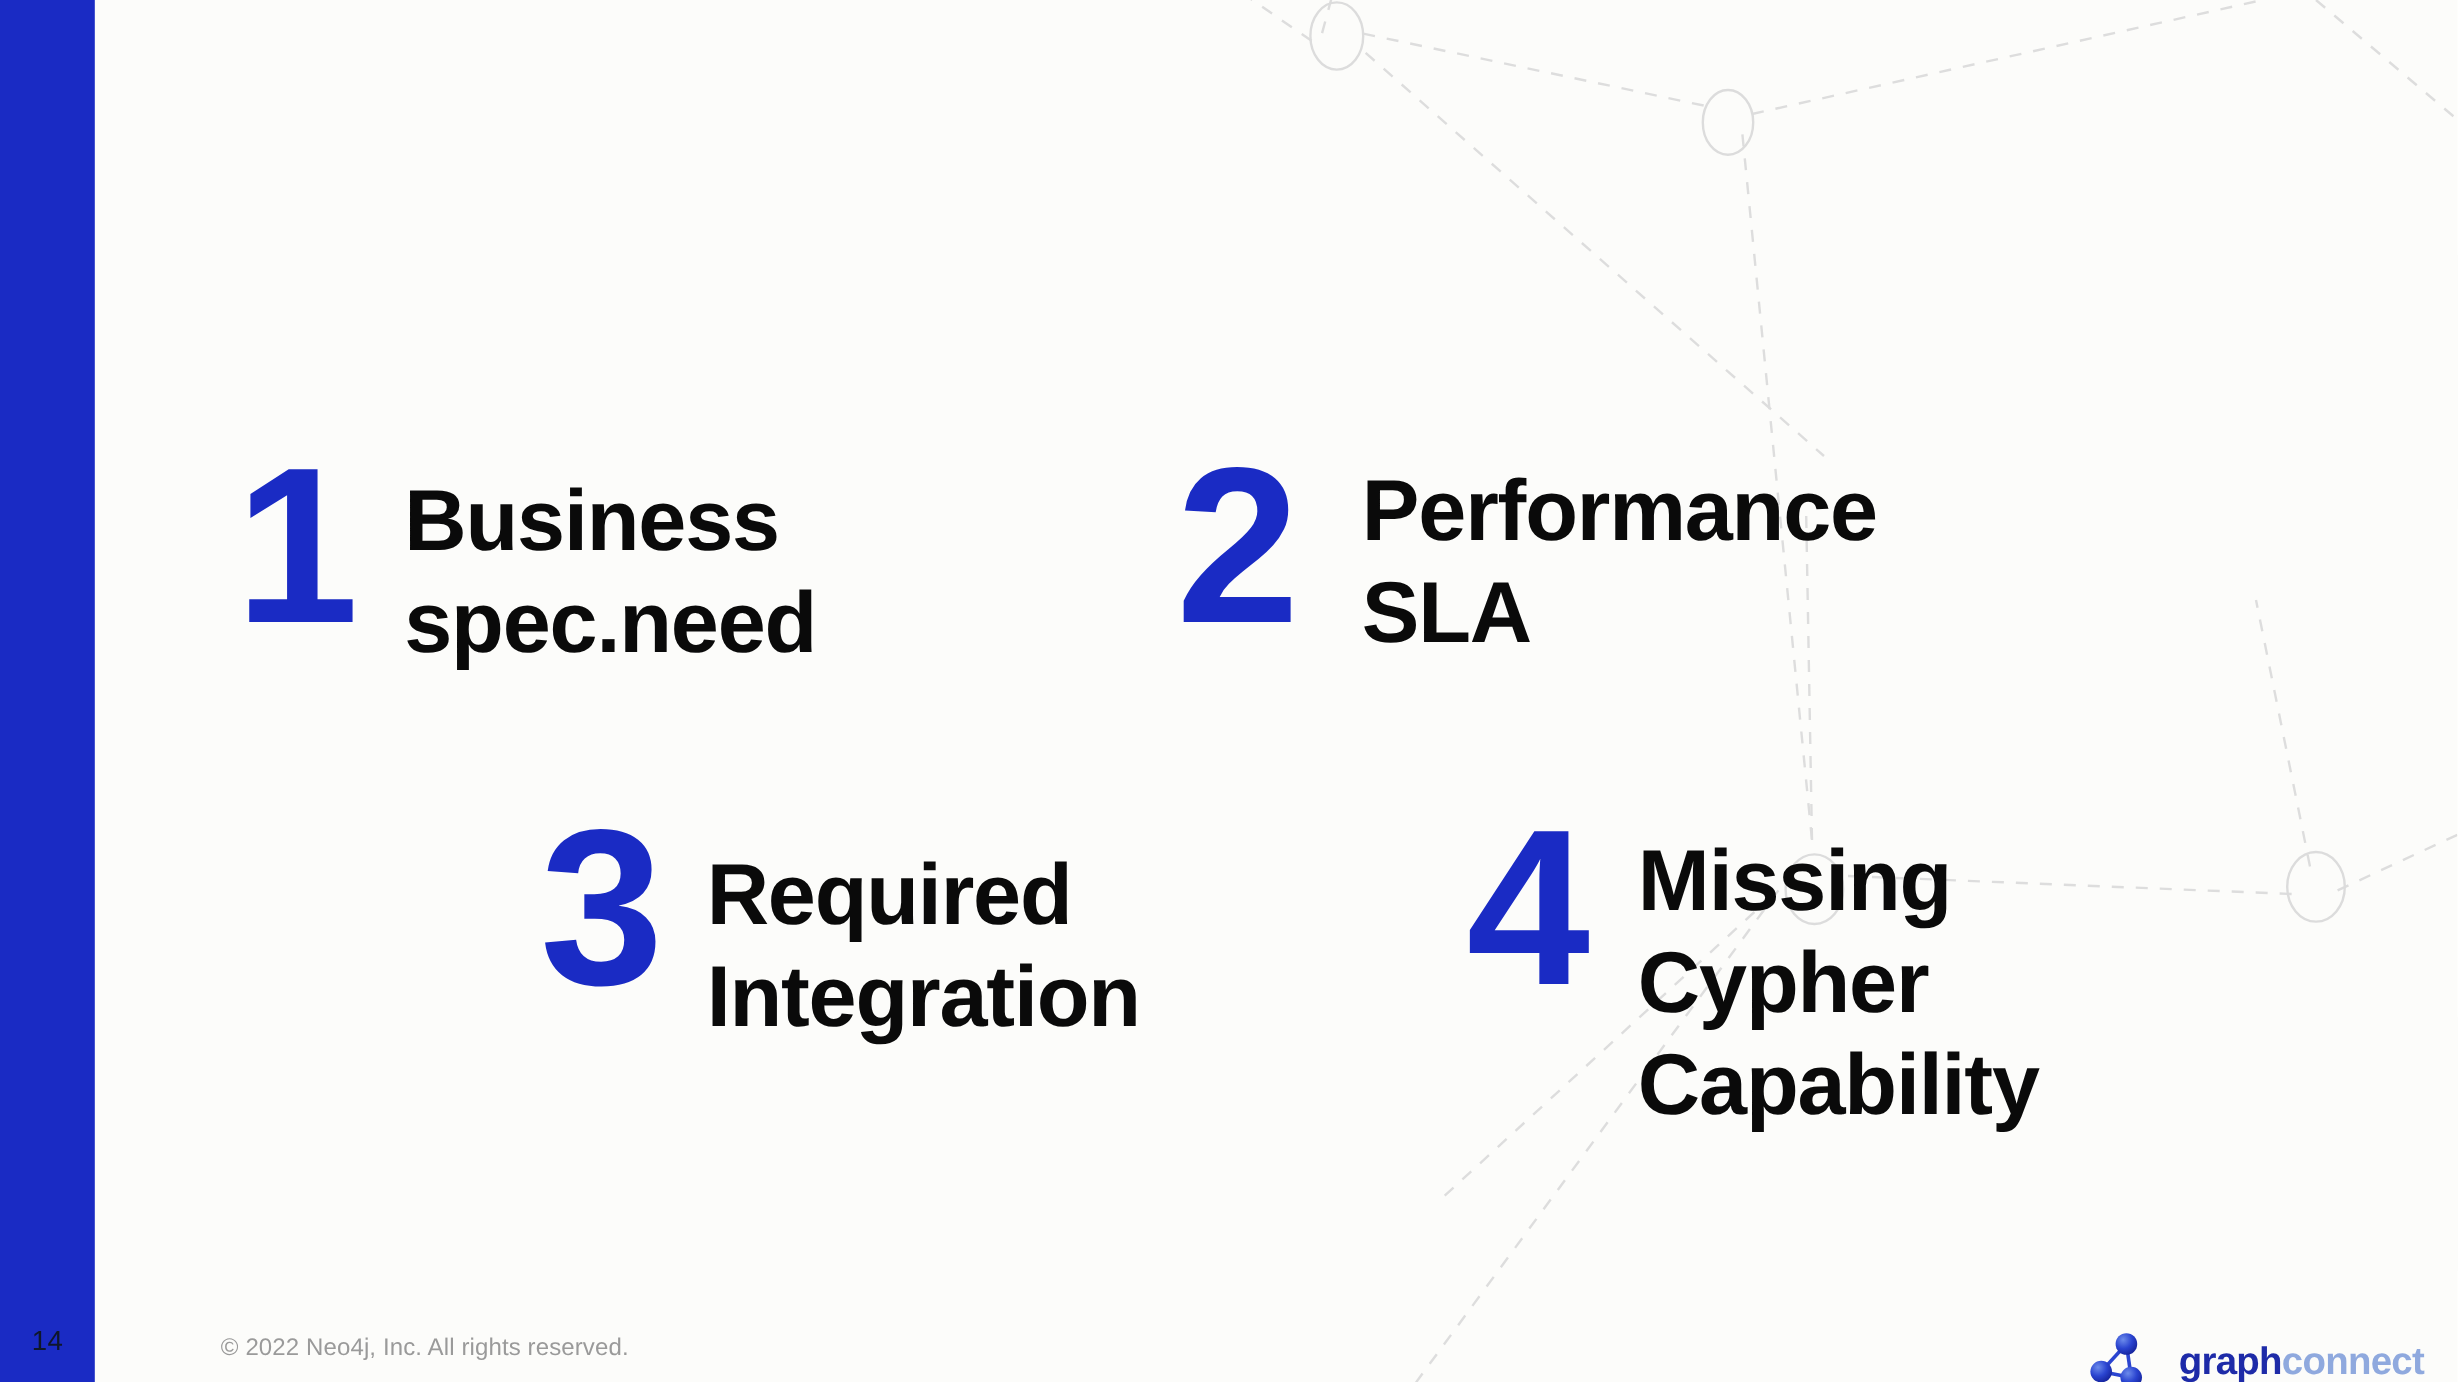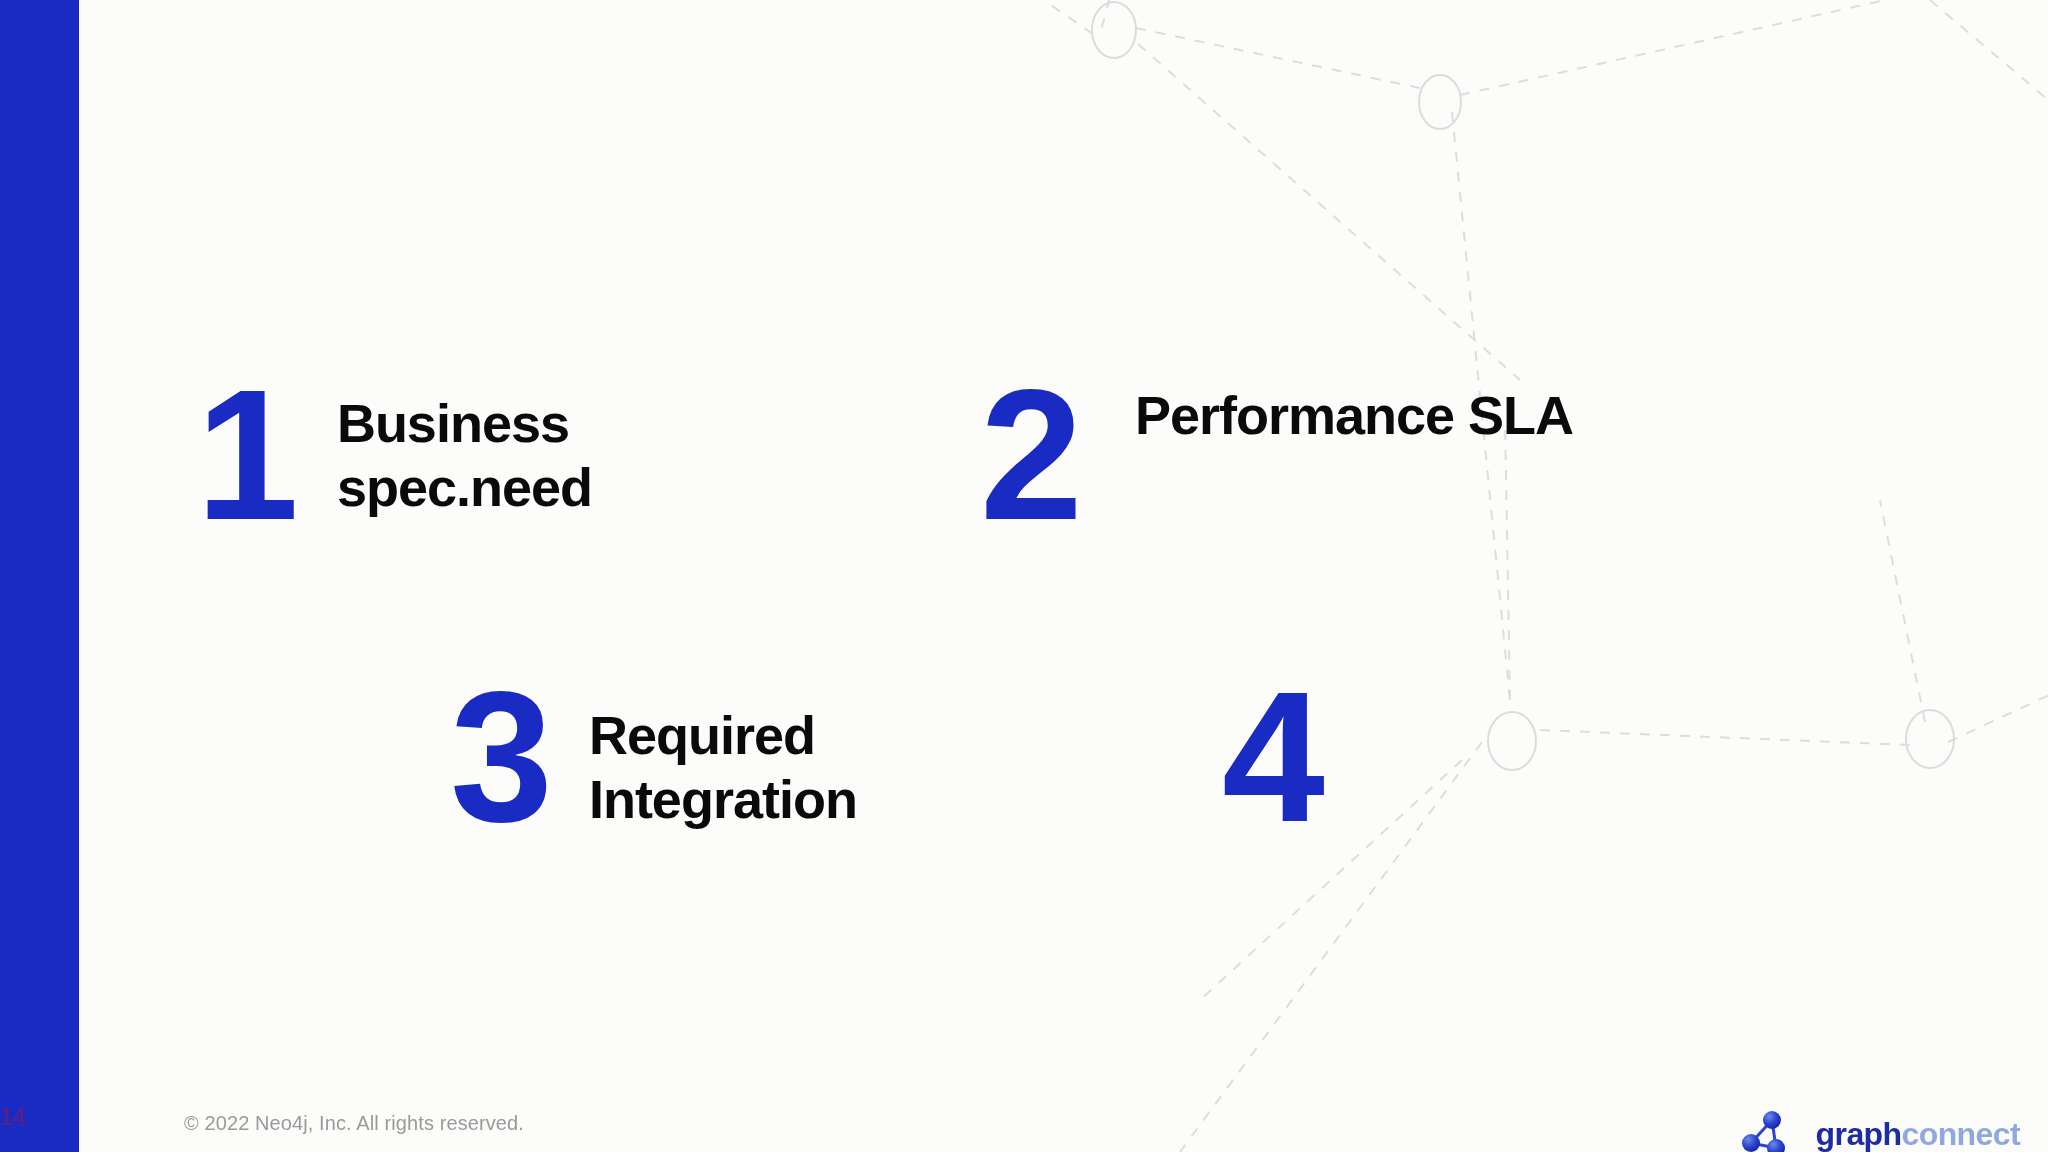--- a/index.html
+++ b/index.html
@@ -34,21 +34,22 @@
     left: 0; top: 0;
     width: 79px;
     height: 1152px;
     background: #1A2BC4;
   }
   #slide-number {
     position: absolute;
     left: 0;
     top: 1104px;
     width: 79px;
-    color: #701a75;
+    text-align: center;
+    color: #0f172a;
     font-size: 23px;
     font-weight: 400;
     letter-spacing: 0.3px;
   }
 
   
   #title {
     position: absolute;
     left: 168px;
     top: 108px;
@@ -71,21 +72,21 @@
     color: #1A2BC4;
     font-weight: 700;
     font-size: 185px;
     line-height: 0.82;
     letter-spacing: -4px;
     flex: 0 0 auto;
   }
   .item-label {
     color: #0A0A0A;
     font-weight: 700;
-    font-size: 54px;
+    font-size: 72px;
     line-height: 1.18;
     letter-spacing: -1px;
   }
 
   #item-1 { left: 196px; top: 368px; width: 600px; }
   #item-1 .item-number { margin-right: 42px; margin-top: 12px; }
   #item-1 .item-label  { width: 420px; margin-top: 24px; }
 
   #item-2 { left: 980px; top: 368px; width: 680px; }
   #item-2 .item-number { margin-right: 56px; margin-top: 12px; }
@@ -170,20 +171,21 @@
     <span class="item-label">Performance SLA</span>
   </div>
 
   <div class="item" id="item-3">
     <span class="item-number">3</span>
     <span class="item-label">Required Integration</span>
   </div>
 
   <div class="item" id="item-4">
     <span class="item-number">4</span>
+    <span class="item-label">Missing Cypher Capability</span>
   </div>
 
   <div id="copyright">© 2022 Neo4j, Inc. All rights reserved.</div>
 
   <div id="logo">
     <svg id="logo-mark" width="52" height="48" viewBox="0 0 52 48" xmlns="http://www.w3.org/2000/svg">
       <defs>
         <radialGradient id="nodeGrad" cx="35%" cy="30%" r="75%">
           <stop offset="0%" stop-color="#6C8BEA"></stop>
           <stop offset="55%" stop-color="#2A44D0"></stop>

